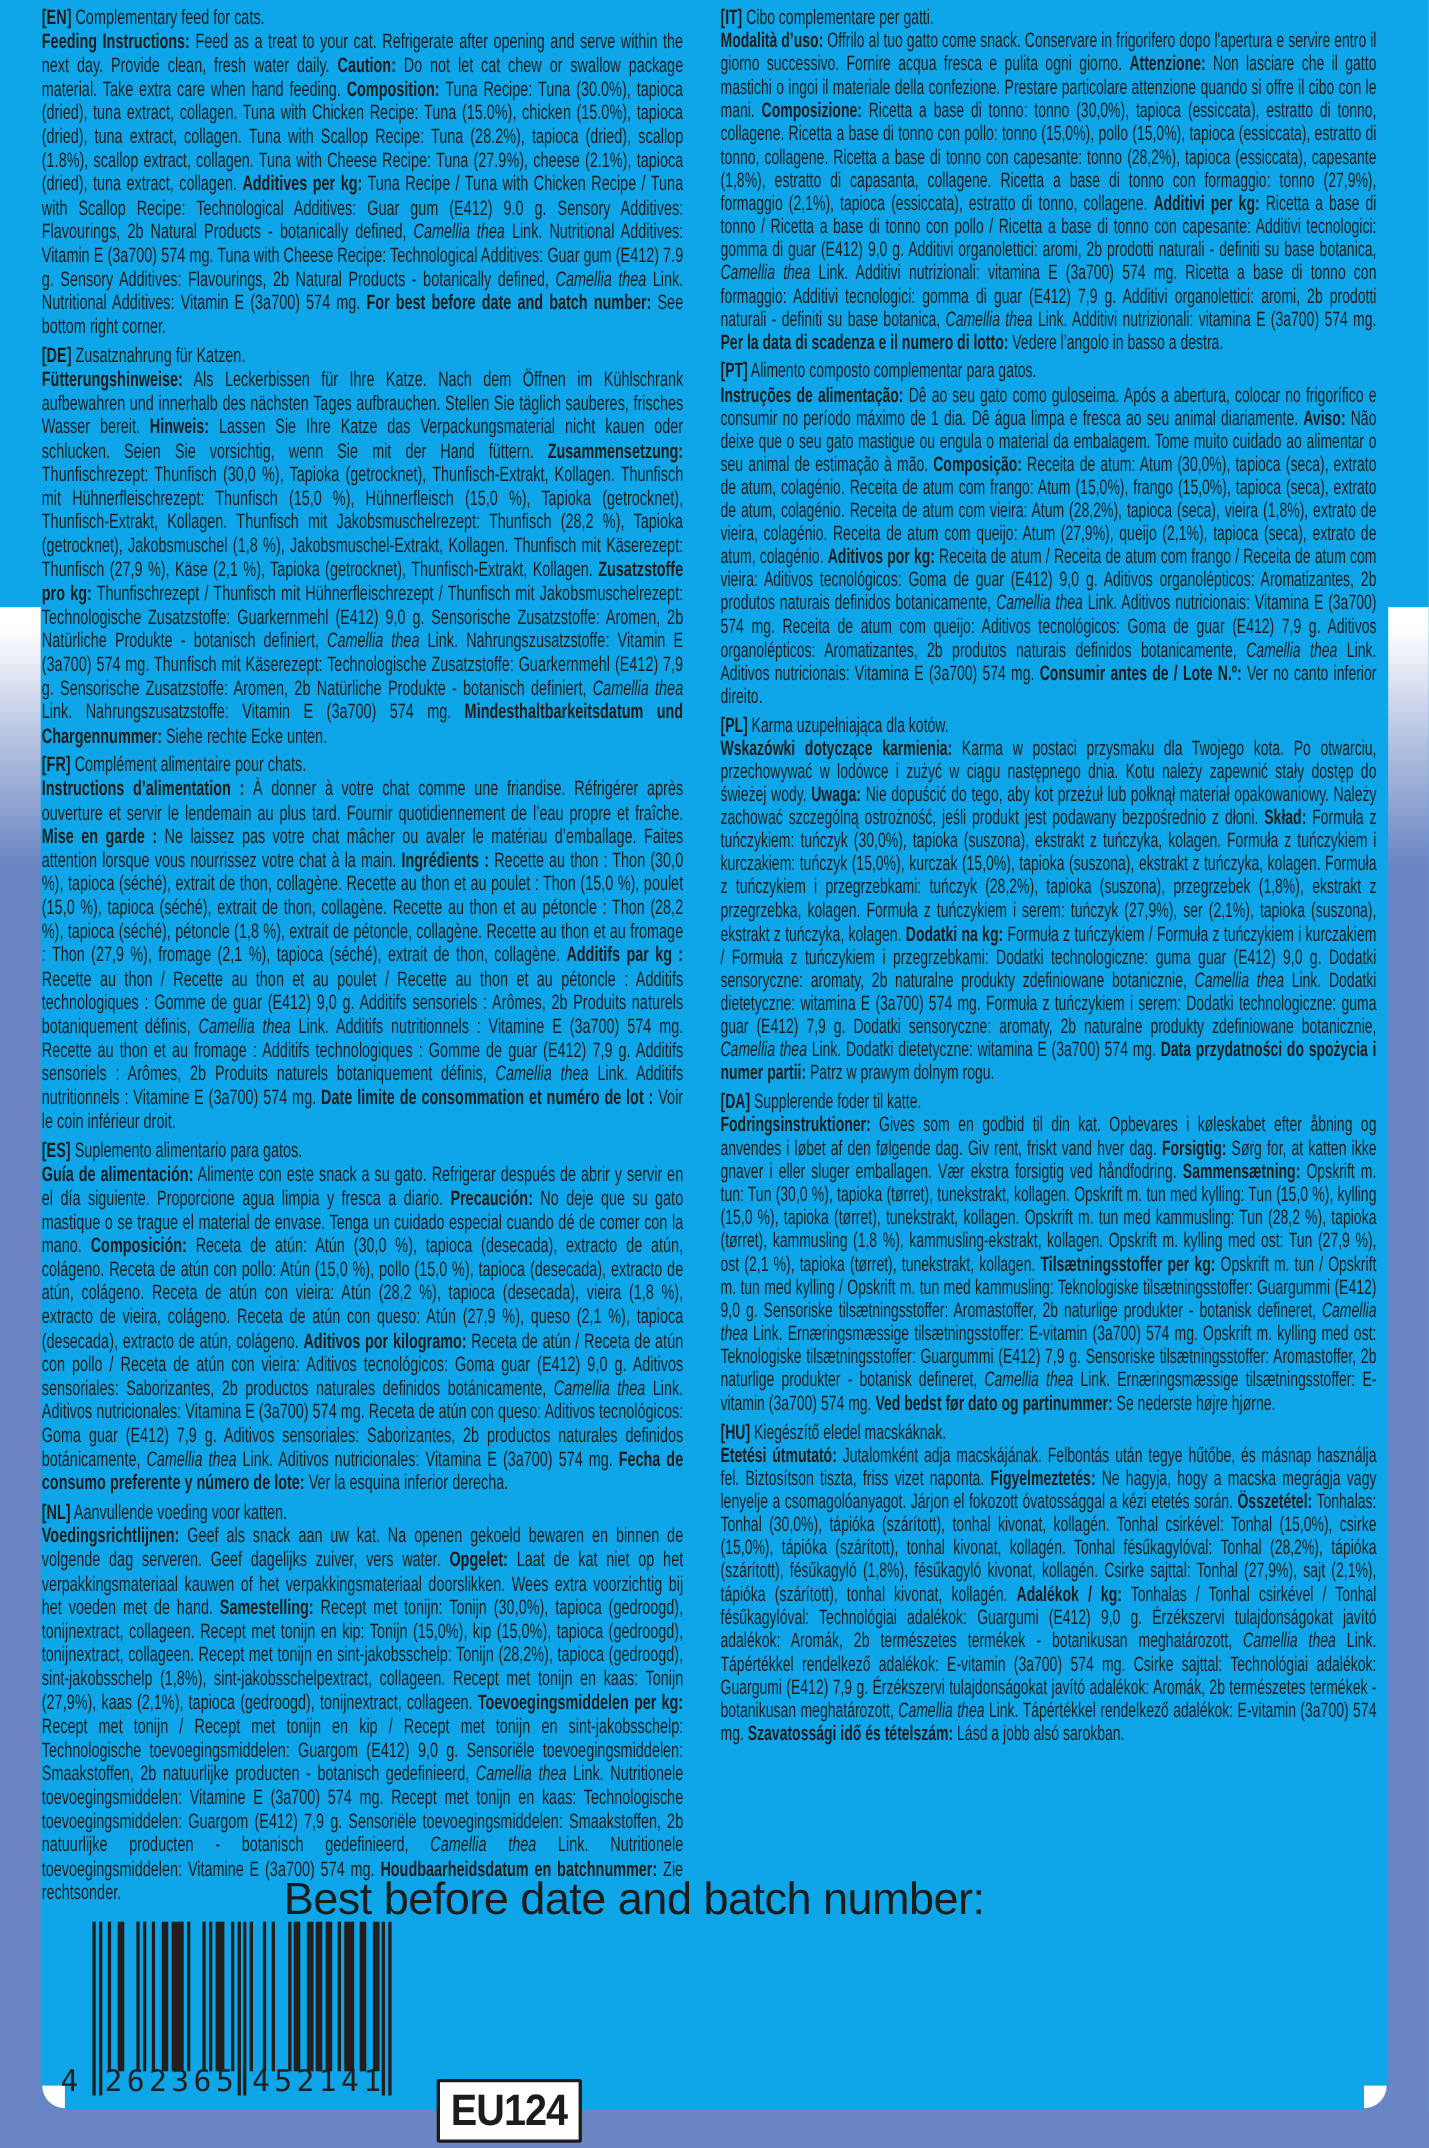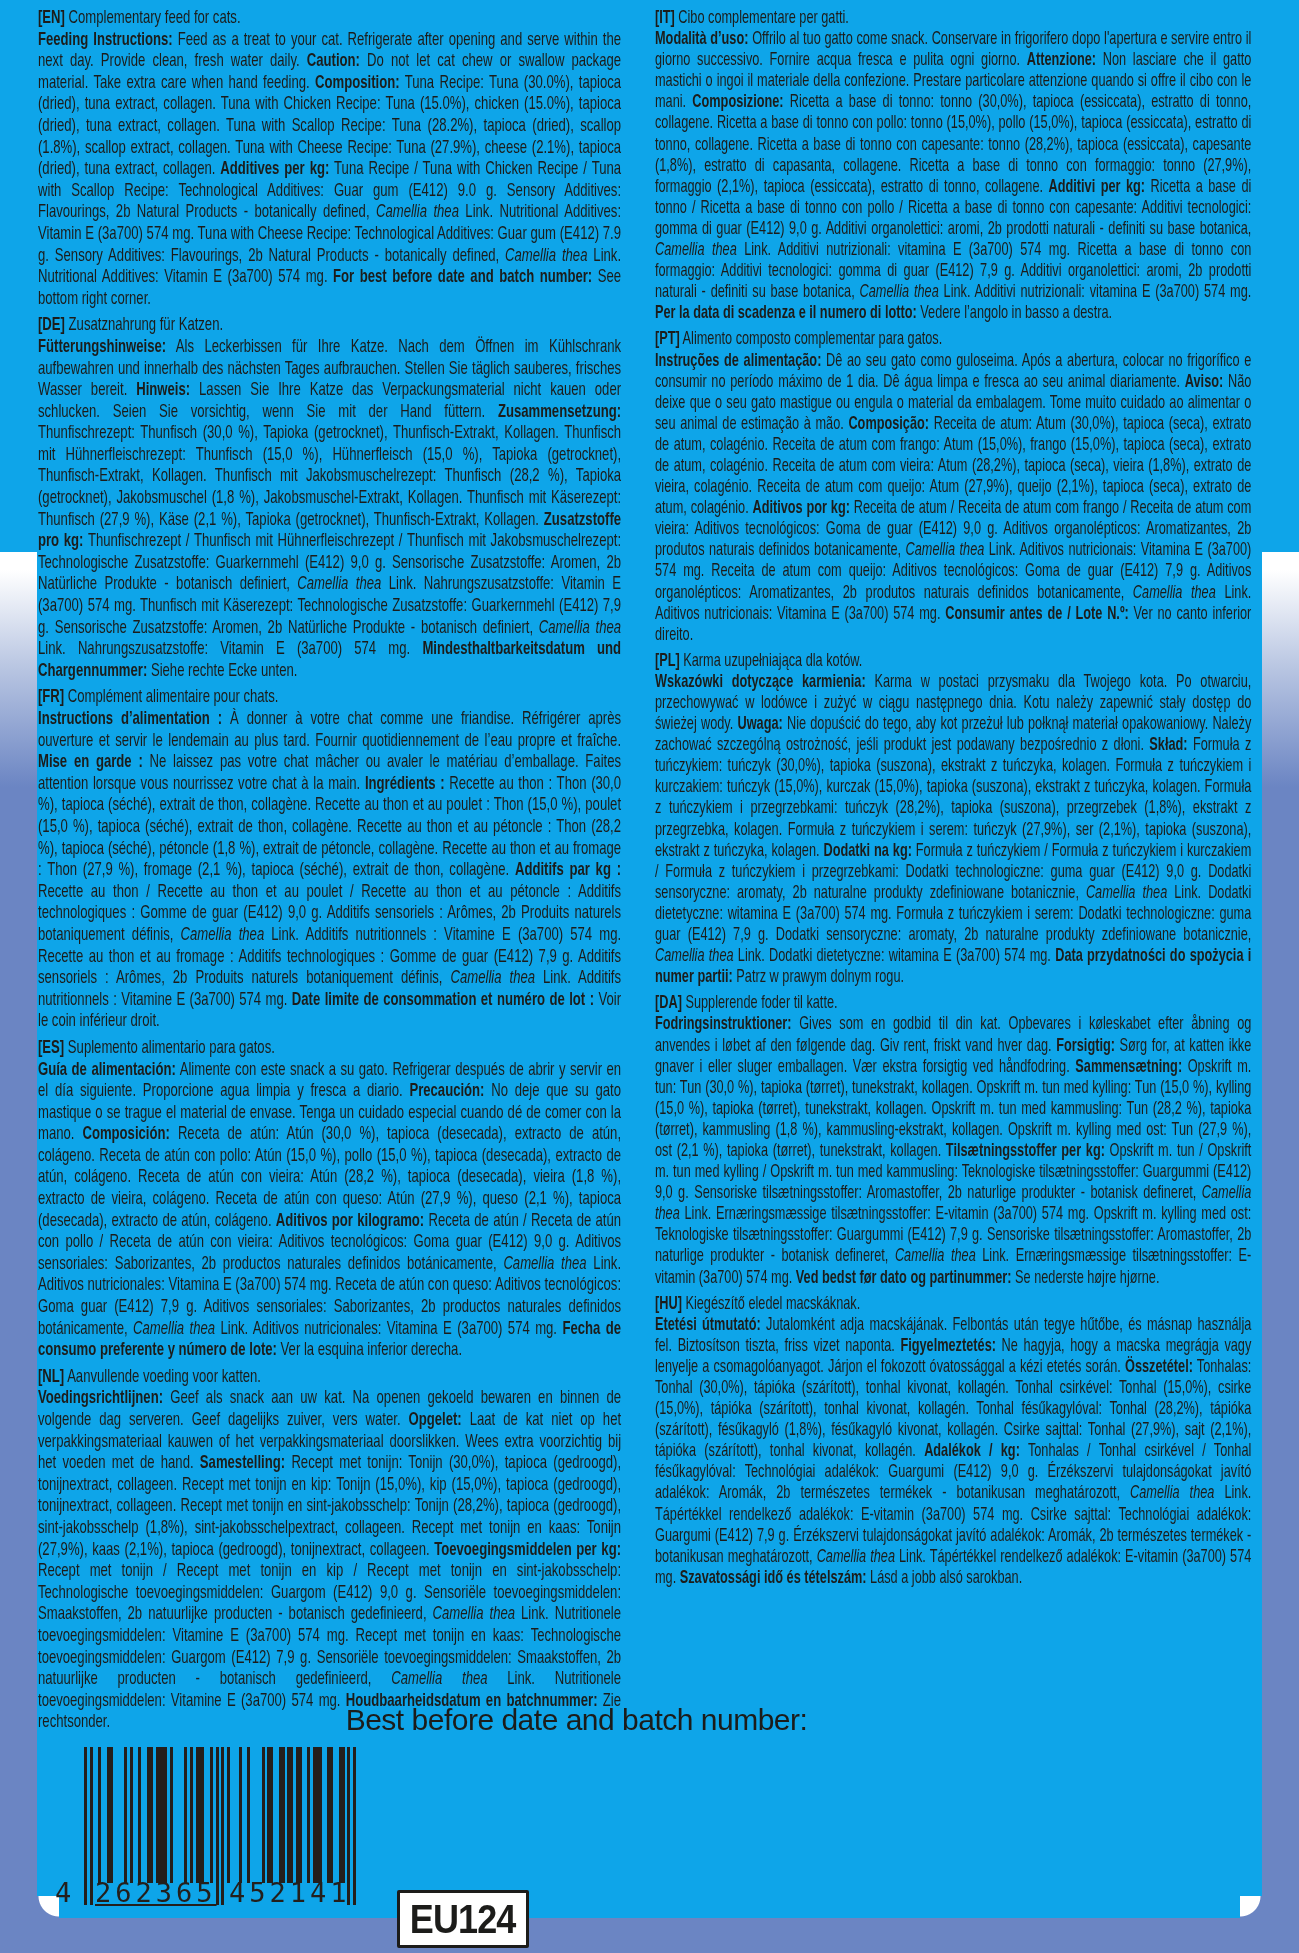--- a/index.html
+++ b/index.html
@@ -24,30 +24,30 @@
   .sec{margin:0;}
   .sec + .sec{margin-top:5px;}
   .sec p{margin:0;}
   .sec-title{text-align:left;}
   .sec-title b{font-weight:bold;}
   .sec-body b{font-weight:bold;}
   .sec-body i{font-style:italic;}
 
   
   .best-before{position:absolute;top:1703px;left:0;width:1153px;text-align:center;
-    font-size:30px;letter-spacing:-0.5px;}
+    font-size:41px;letter-spacing:-0.5px;}
 
   
   .barcode{position:absolute;left:84px;top:1747px;width:272px;height:162px;}
   .bars{position:absolute;left:0;top:0;width:272px;height:158px;}
   .bars .bar{position:absolute;top:0;background:#241f1c;}
   .bc-num{position:absolute;top:130px;font-family:"DejaVu Sans Mono","Liberation Mono",monospace;
     font-size:27px;letter-spacing:4px;color:#241f1c;white-space:nowrap;}
   .bc-first{left:-29px;}
-  .bc-left{left:11px;width:118px;text-align:center;text-decoration:underline;}
+  .bc-left{left:11px;width:118px;text-align:center;}
   .bc-right{left:145px;width:118px;text-align:center;}
 
   
   .plant-box{position:absolute;left:397px;top:1890px;width:126px;height:52px;
     border:3px solid #1c1c1a;border-radius:2px;background:#ffffff;
     display:flex;align-items:center;justify-content:center;}
   .plant-box span{font-size:40px;font-weight:bold;letter-spacing:-1px;
     transform:scaleX(0.9);transform-origin:center;}
 </style>
 </head>

